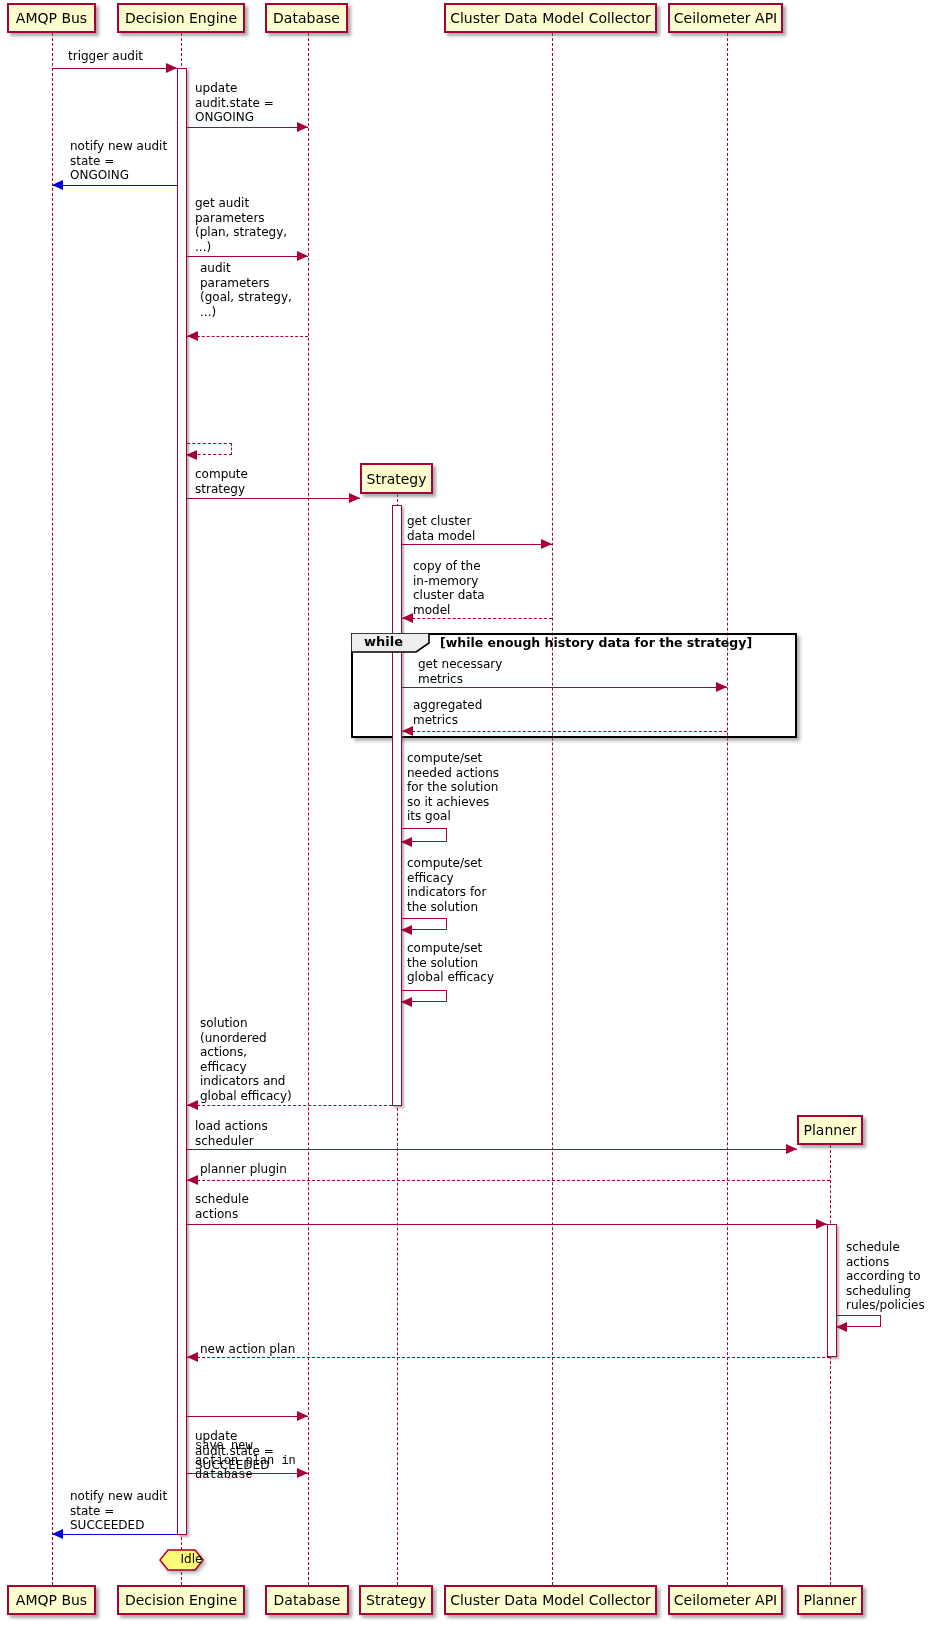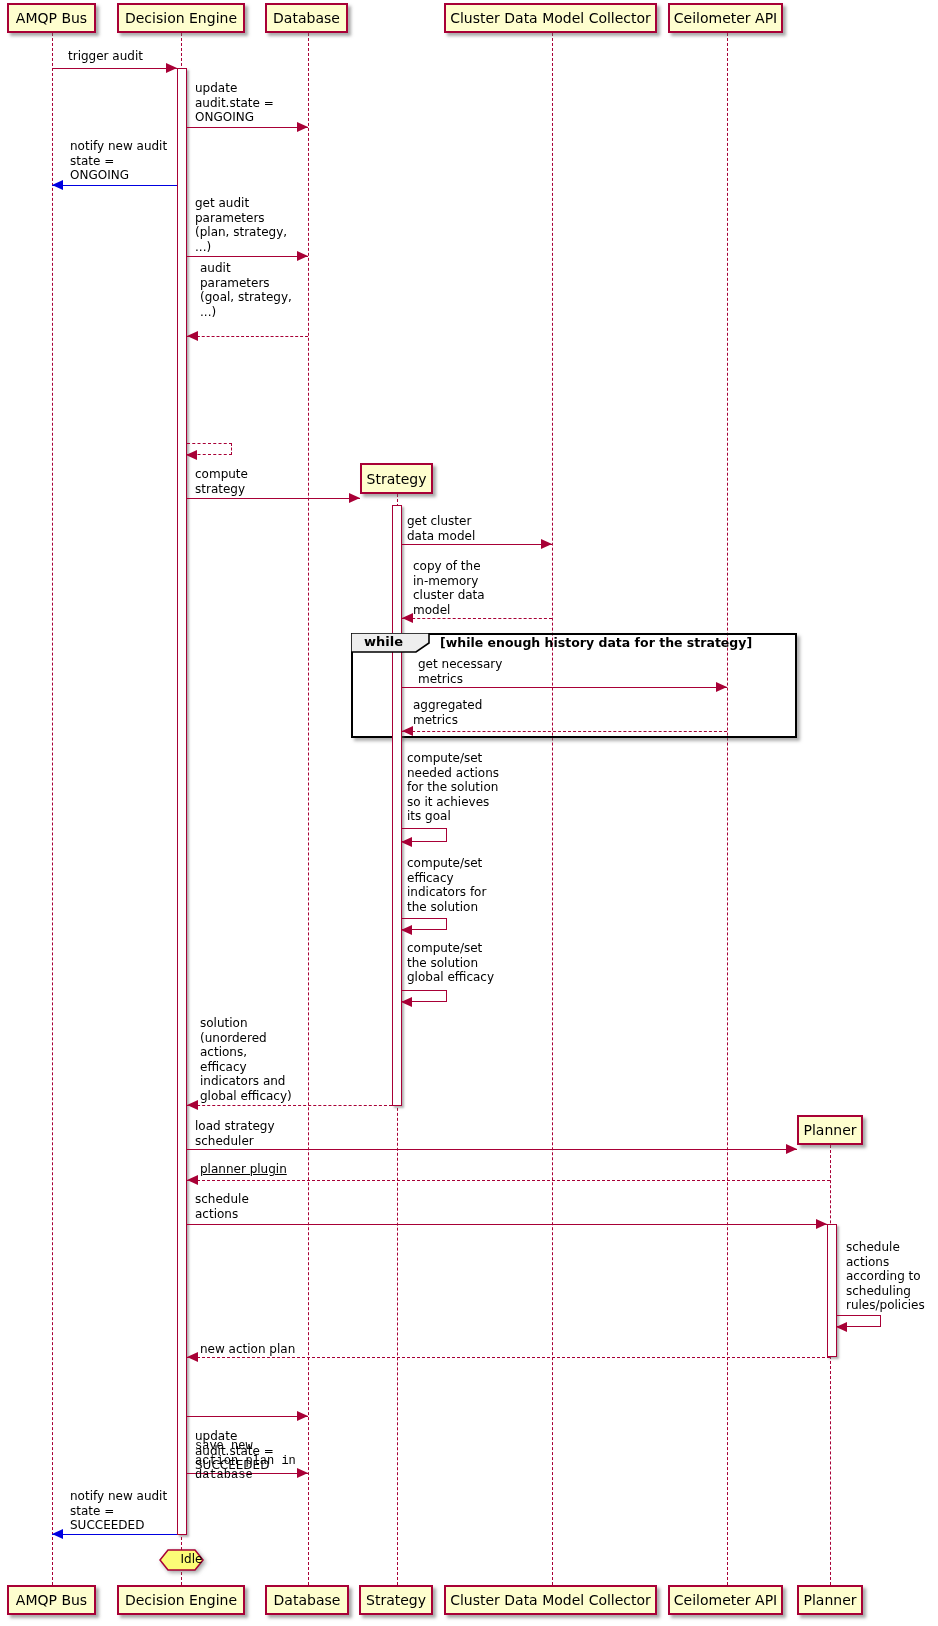--- a/index.html
+++ b/index.html
@@ -197,27 +197,27 @@
   <div class="msg" style="left:200px;top:1016px;">solution
 (unordered
 actions,
 efficacy
 indicators and
 global efficacy)</div>
   <div class="ar dash" style="left:187px;top:1105px;width:205px;">
       <span class="hl"></span>
     </div>
 
-  <div class="msg" style="left:195px;top:1119px;">load strategy
+  <div class="msg" style="left:195px;top:1119px;">load actions
 scheduler</div>
   <div class="ar" style="left:187px;top:1149px;width:610px;">
       <span class="hr"></span>
     </div>
 
-  <div class="msg" style="left:200px;top:1162px;text-decoration:underline;">planner plugin</div>
+  <div class="msg" style="left:200px;top:1162px;">planner plugin</div>
   <div class="ar dash" style="left:187px;top:1180px;width:643px;">
       <span class="hl"></span>
     </div>
 
   <div class="msg" style="left:195px;top:1192px;">schedule
 actions</div>
   <div class="ar" style="left:187px;top:1224px;width:640px;">
       <span class="hr"></span>
     </div>
 

